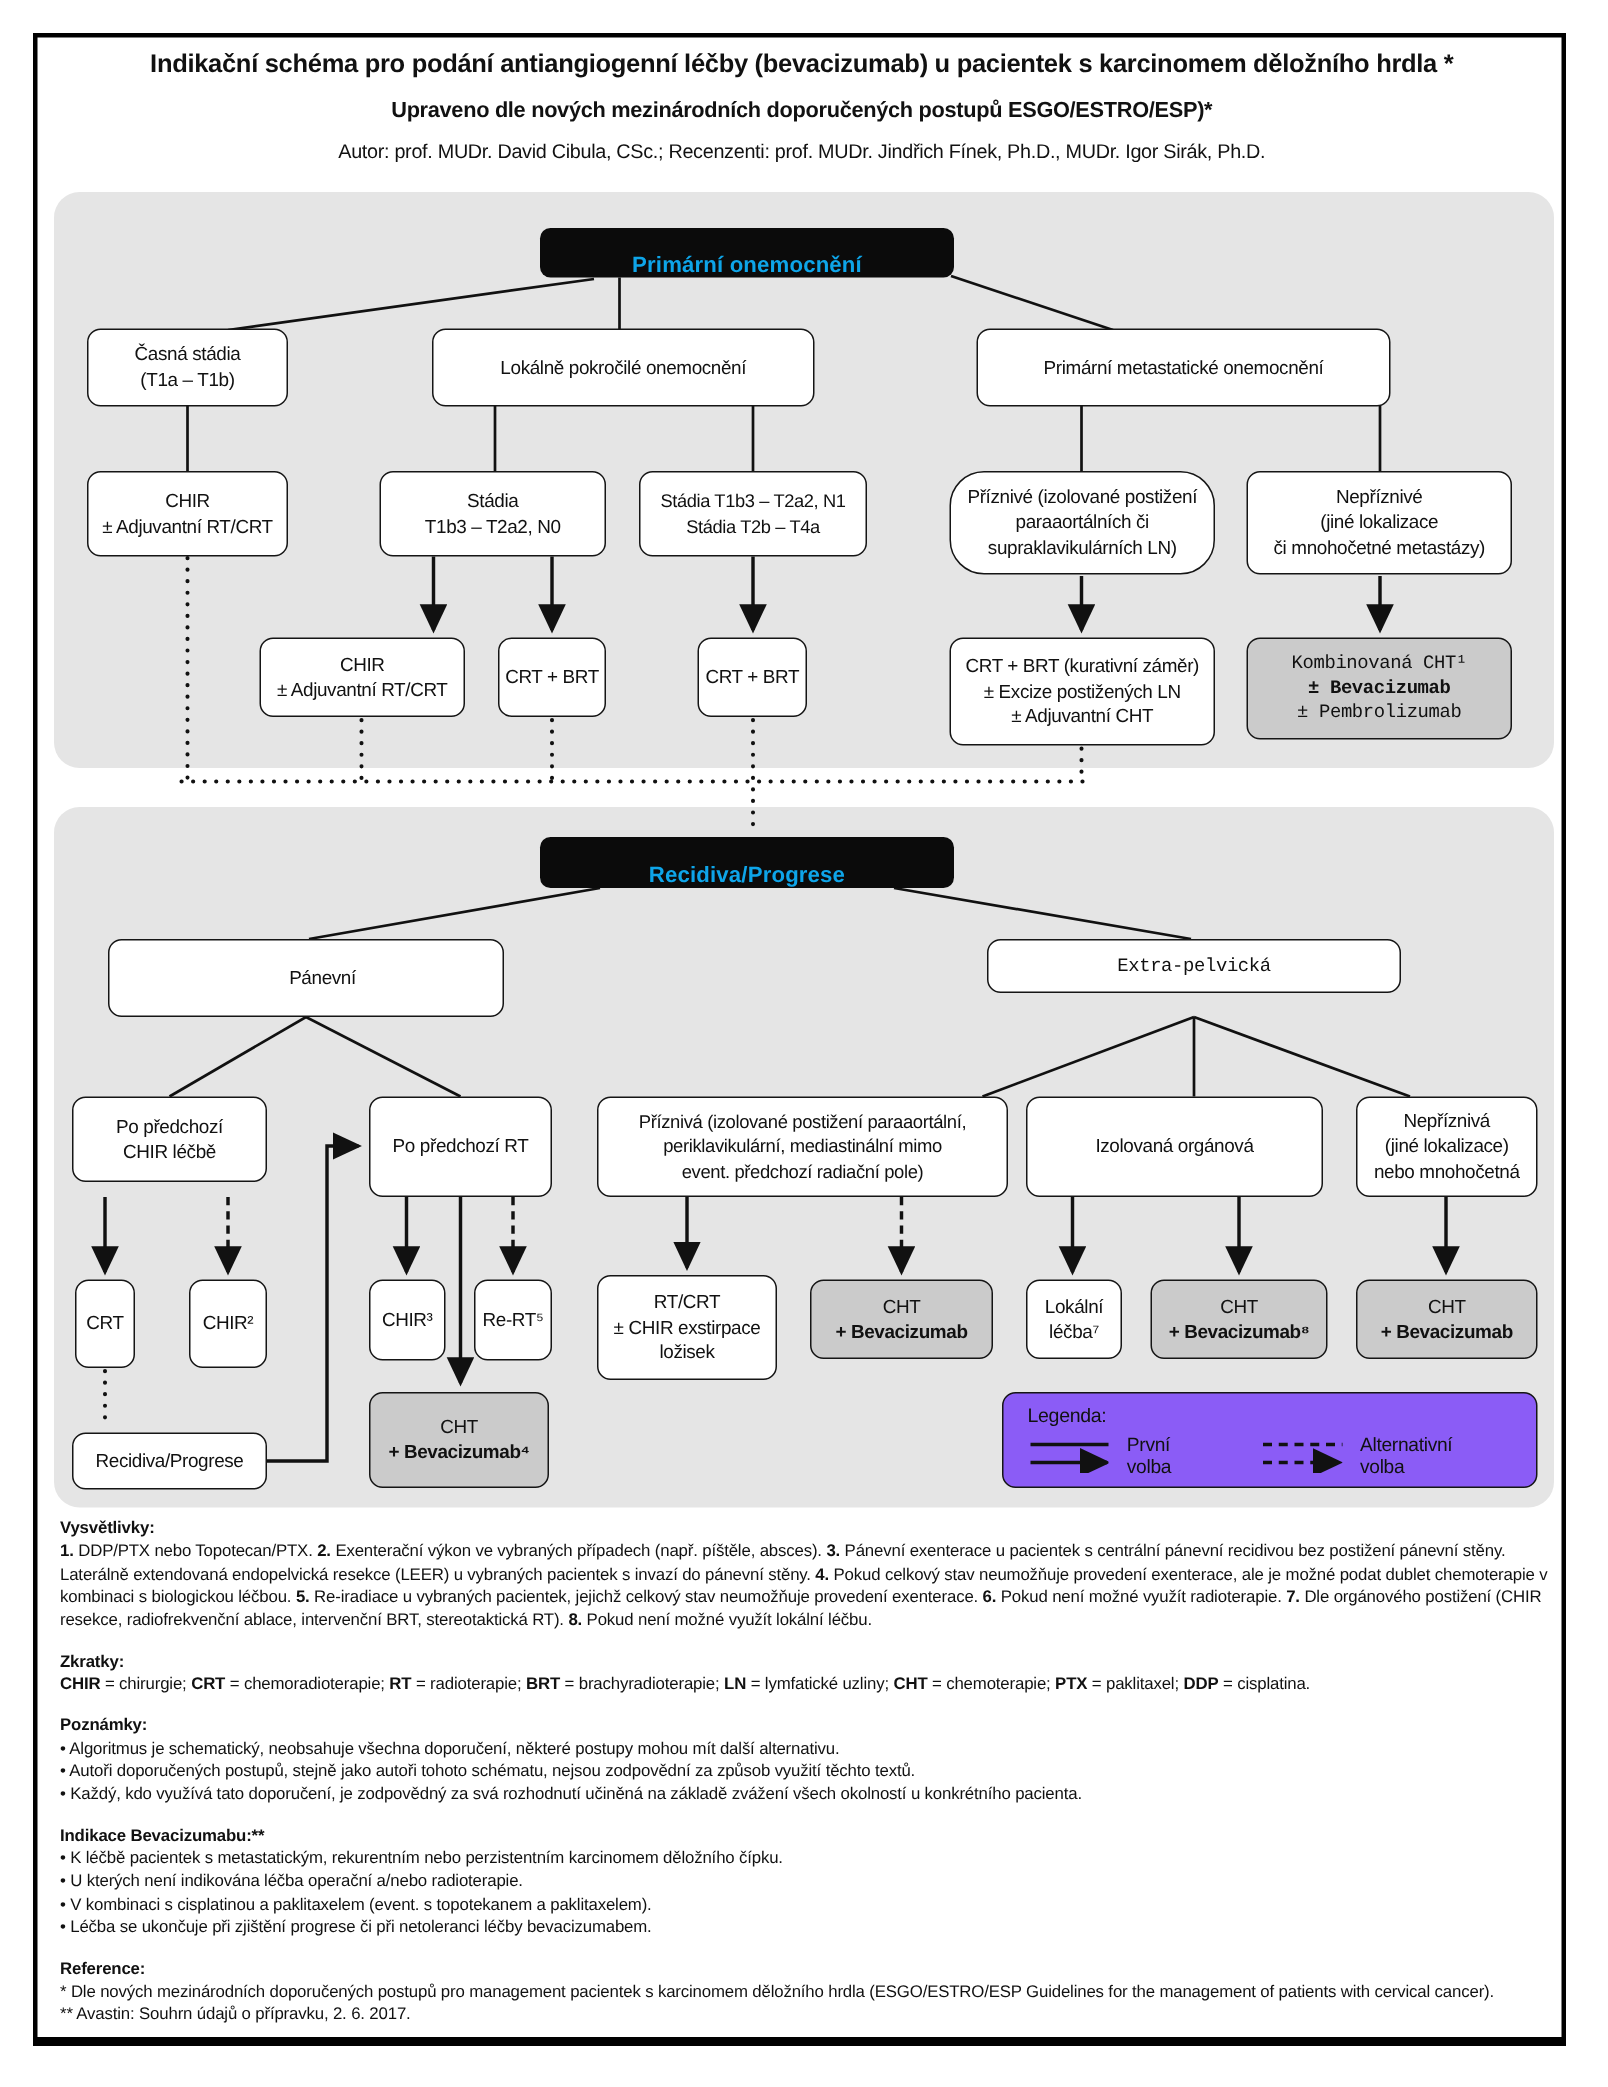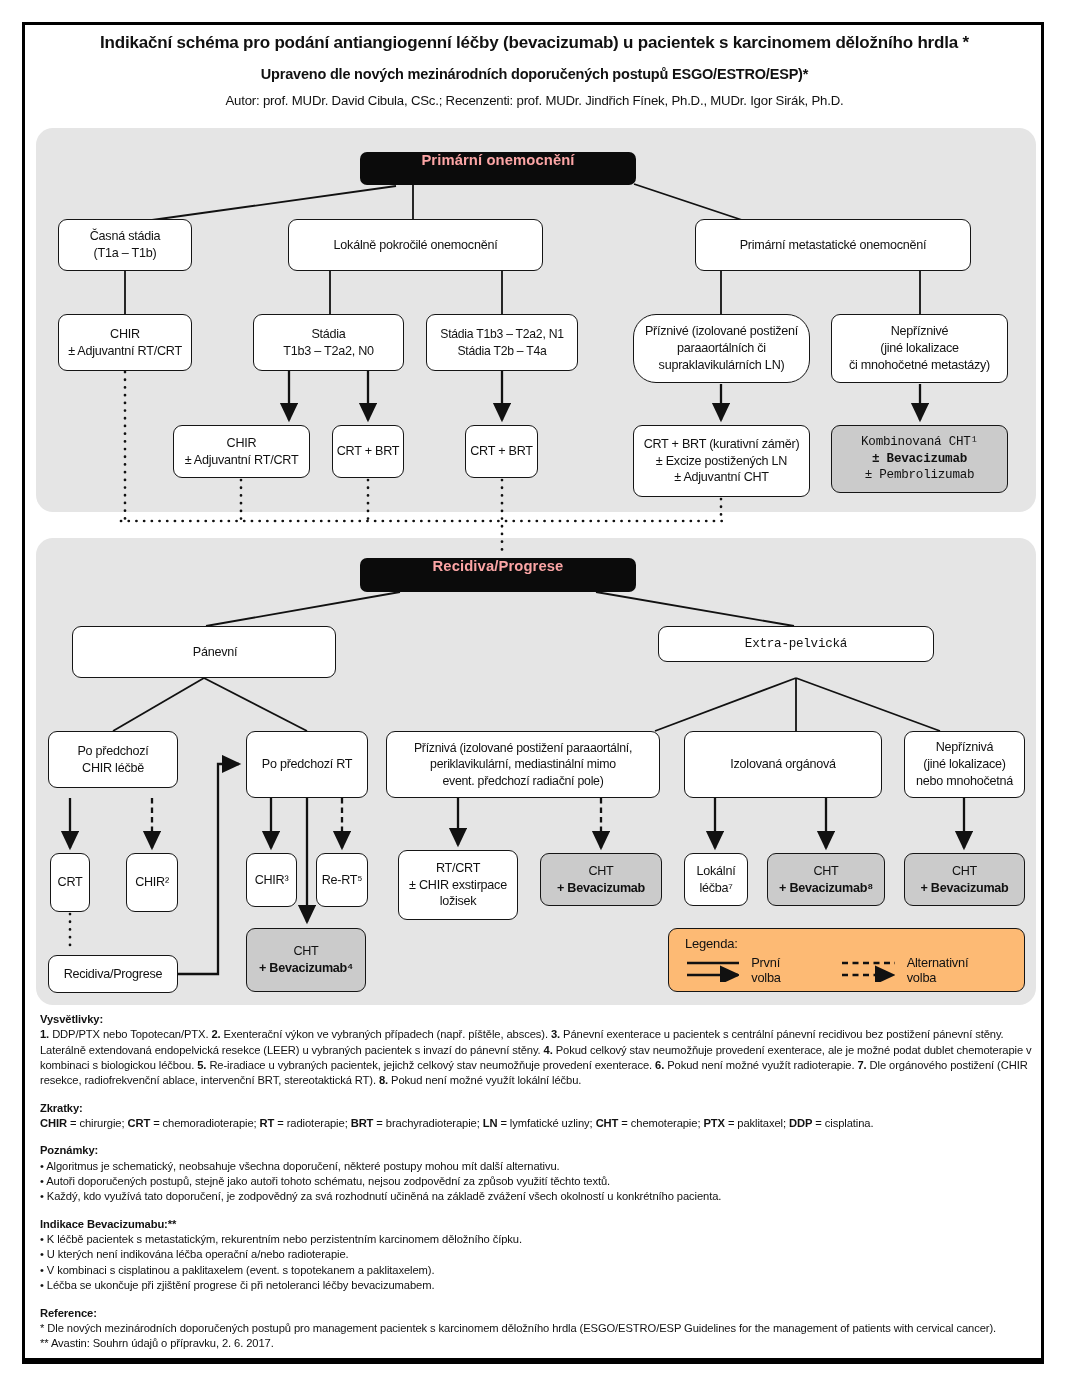--- a/index.html
+++ b/index.html
@@ -7,30 +7,30 @@
     width:1072px;height:1391px;position:relative;background:#fff;
     font-family:"Liberation Sans","DejaVu Sans",sans-serif;color:#111;
   }
   .frame{position:absolute;left:22px;top:22px;width:1022px;height:1342px;
     border:3px solid #000;border-bottom-width:6px;background:#fff;box-sizing:border-box;}
   .titleblock{position:absolute;left:25px;top:33px;width:1019px;text-align:center;}
   .title{font-weight:bold;font-size:17px;letter-spacing:-0.2px;}
   .subtitle{font-weight:bold;font-size:14.5px;margin-top:13px;letter-spacing:-0.2px;}
   .author{font-size:13.2px;margin-top:11px;letter-spacing:-0.2px;}
   .panel{position:absolute;background:#e5e5e5;border-radius:17px;}
-  .hdr{position:absolute;background:#0b0b0b;color:#fca5a5;border-radius:7px;
-    display:flex;align-items:flex-start;justify-content:center;
+  .hdr{position:absolute;background:#0b0b0b;color:#0ea5e9;border-radius:7px;
+    display:flex;align-items:flex-end;justify-content:center;
     font-weight:bold;font-size:14.8px;letter-spacing:0.1px;}
   .node{position:absolute;box-sizing:border-box;background:#fff;border:1.5px solid #151515;
     border-radius:9px;display:flex;flex-direction:column;align-items:center;justify-content:center;
     text-align:center;font-size:12.6px;line-height:1.33;letter-spacing:-0.25px;padding:2px 4px;}
   .node.gray{background:#cbcbcb;border-width:1.7px;}
   .node .line{white-space:nowrap;}
   svg.wires{position:absolute;left:0;top:0;pointer-events:none;}
-  .legend{position:absolute;box-sizing:border-box;background:#fdba74;border:1.5px solid #151515;
+  .legend{position:absolute;box-sizing:border-box;background:#8b5cf6;border:1.5px solid #151515;
     border-radius:9px;padding:7px 16px 6px;font-size:13px;letter-spacing:-0.2px;}
   .legend .row{display:flex;align-items:center;margin-top:4px;}
   .legend .lbl{margin-left:12px;margin-right:26px;font-size:12.8px;}
   .footer{position:absolute;left:40px;top:1012px;width:994px;font-size:11.2px;
     line-height:1.37;letter-spacing:-0.1px;}
   .fh{font-weight:bold;margin:0 0 1px 0;}
   .fsec{margin-bottom:12px;}
   .fsec p{margin:0;}
   .bullets div{margin:0;}
 </style>
@@ -119,21 +119,21 @@
   <span>Primární onemocnění</span>
 </div>
 
 <div class="node" style="left:58px;top:219px;width:134px;height:52px;">
   <div class="line">Časná stádia</div>
   <div class="line">(T1a – T1b)</div>
 </div>
 <div class="node" style="left:288px;top:219px;width:255px;height:52px;">
   <div class="line">Lokálně pokročilé onemocnění</div>
 </div>
-<div class="node" style="left:695px;top:219px;width:276px;height:52px;">
+<div class="node" style="left:651px;top:219px;width:276px;height:52px;">
   <div class="line">Primární metastatické onemocnění</div>
 </div>
 
 <div class="node" style="left:58px;top:314px;width:134px;height:57px;">
   <div class="line">CHIR</div>
   <div class="line">± Adjuvantní RT/CRT</div>
 </div>
 <div class="node" style="left:253px;top:314px;width:151px;height:57px;">
   <div class="line">Stádia</div>
   <div class="line">T1b3 – T2a2, N0</div>
@@ -185,21 +185,21 @@
   <div class="line">Extra-pelvická</div>
 </div>
 
 <div class="node" style="left:48px;top:731px;width:130px;height:57px;">
   <div class="line">Po předchozí</div>
   <div class="line">CHIR léčbě</div>
 </div>
 <div class="node" style="left:246px;top:731px;width:122px;height:67px;">
   <div class="line">Po předchozí RT</div>
 </div>
-<div class="node" style="left:386px;top:731px;width:274px;height:67px;font-size:12.3px;">
+<div class="node" style="left:398px;top:731px;width:274px;height:67px;font-size:12.3px;">
   <div class="line">Příznivá (izolované postižení paraaortální,</div>
   <div class="line">periklavikulární, mediastinální mimo</div>
   <div class="line">event. předchozí radiační pole)</div>
 </div>
 <div class="node" style="left:684px;top:731px;width:198px;height:67px;">
   <div class="line">Izolovaná orgánová</div>
 </div>
 <div class="node" style="left:904px;top:731px;width:121px;height:67px;">
   <div class="line">Nepříznivá</div>
   <div class="line">(jiné lokalizace)</div>

